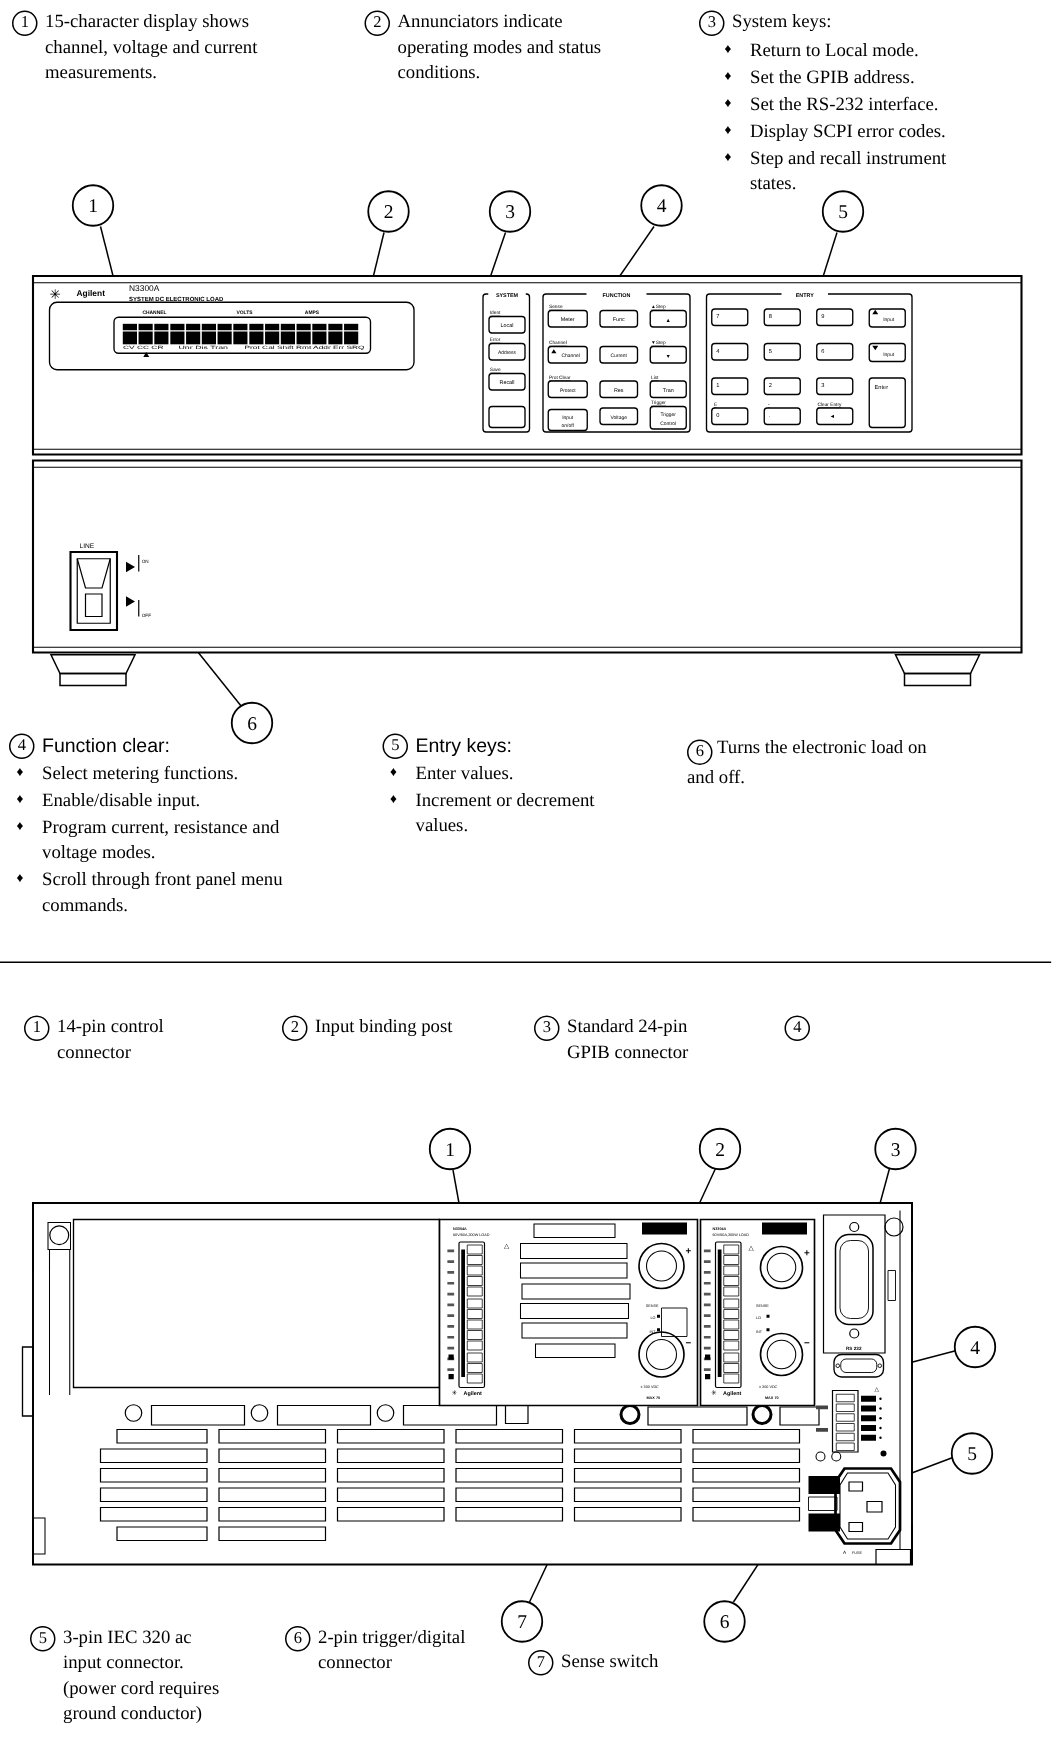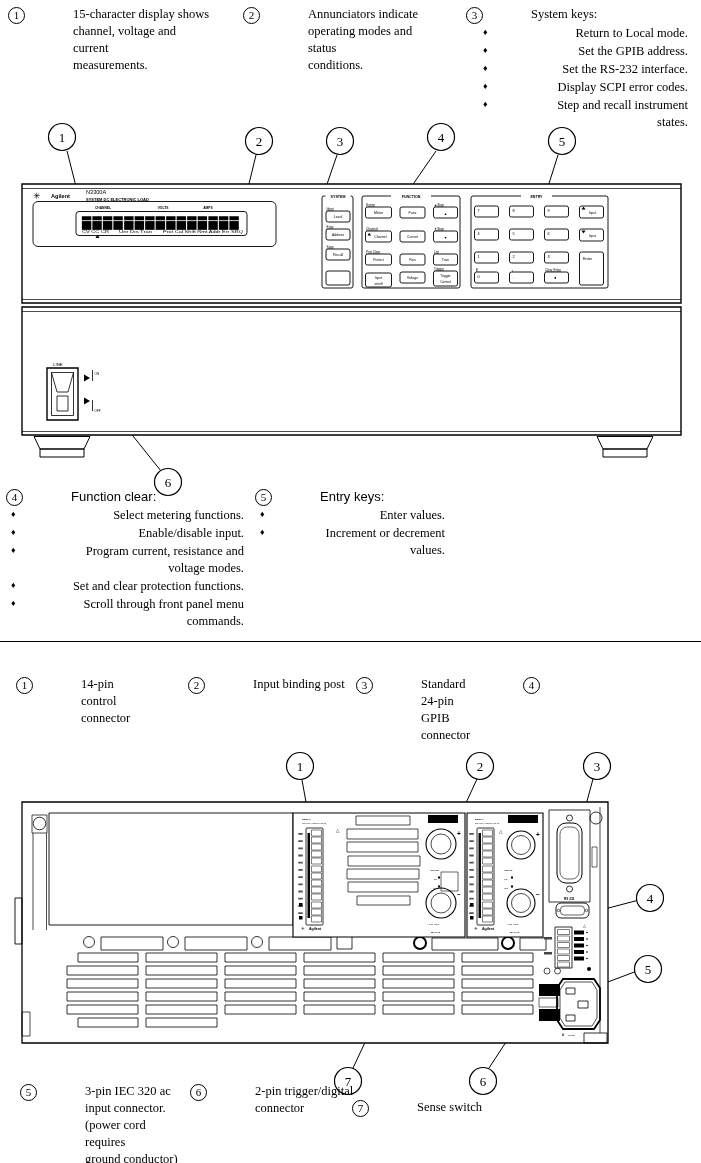--- a/index.html
+++ b/index.html
@@ -5,24 +5,24 @@
   html,body{margin:0;padding:0;background:#fff;}
   #page{position:relative;width:701px;height:1163px;background:#fff;overflow:hidden;
         font-family:"Liberation Serif",serif;color:#000;}
   svg{position:absolute;left:0;}
   .note{position:absolute;font-size:12.5px;line-height:1.36;}
   .nrow{display:flex;gap:5px;align-items:flex-start;}
   .cnum{flex:0 0 auto;width:15px;height:15px;border:1.3px solid #000;border-radius:50%;
         display:inline-flex;align-items:center;justify-content:center;
         font-size:11px;font-family:"Liberation Serif",serif;margin-top:1px;background:#fff;}
   .cnum.inline{display:inline-flex;vertical-align:-2px;margin-right:3px;}
-  .ntext{white-space:pre-line;margin-left:43px;}
+  .ntext{white-space:pre-line;}
   .sans-head{font-family:"Liberation Sans",sans-serif;font-size:13px;}
   ul.bullets{list-style:none;margin:1px 0 0 0;padding:0;}
-  ul.bullets li{position:relative;padding-left:22px;margin-bottom:1px;white-space:pre-line;text-align:right;}
+  ul.bullets li{position:relative;padding-left:22px;margin-bottom:1px;white-space:pre-line;}
   ul.bullets li::before{content:"\2666";position:absolute;left:5px;top:1px;font-size:9px;}
   ul.bullets.wide li{padding-left:34px;}
   ul.bullets.wide li::before{left:17px;}
   .divider{position:absolute;left:0;width:701px;height:0;border-top:1.4px solid #000;}
   
   text{font-family:"Liberation Sans",sans-serif;fill:#000;}
   .cotext{font-family:"Liberation Serif",serif;font-size:13px;text-anchor:middle;}
   .ttl{font-size:3.6px;font-weight:bold;text-anchor:middle;}
   .bt{font-size:3.6px;text-anchor:middle;}
   .bts{font-size:3.3px;text-anchor:middle;}
@@ -522,36 +522,39 @@
   <div class="note" style="left:6px;top:488px;width:238px">
     <div class="nrow sans-head">
         <span class="cnum">4</span>
       <span class="ntext">Function clear:</span>
       </div>
     <ul class="bullets">
       <li>Select metering functions.</li>
       <li>Enable/disable input.</li>
       <li>Program current, resistance and
 voltage modes.</li>
-      <li>Set and clear protection functions.</li>
       <li>Scroll through front panel menu
 commands.</li>
     </ul>
   </div>
   <div class="note" style="left:255px;top:488px;width:190px">
     <div class="nrow sans-head">
         <span class="cnum">5</span>
       <span class="ntext">Entry keys:</span>
       </div>
     <ul class="bullets">
       <li>Enter values.</li>
       <li>Increment or decrement
 values.</li>
     </ul>
   </div>
+  <div class="note" style="left:458px;top:490px;width:230px">
+    <span class="cnum inline">6</span><span class="ntext">Turns the electronic load on
+and off.</span>
+  </div>
 
   <div class="divider" style="top:641px"></div>
 
   <div class="note" style="left:16px;top:676px;width:125px">
     <div class="nrow">
         <span class="cnum">1</span>
       <span class="ntext">14-pin control
 connector</span>
       </div>
   </div>

